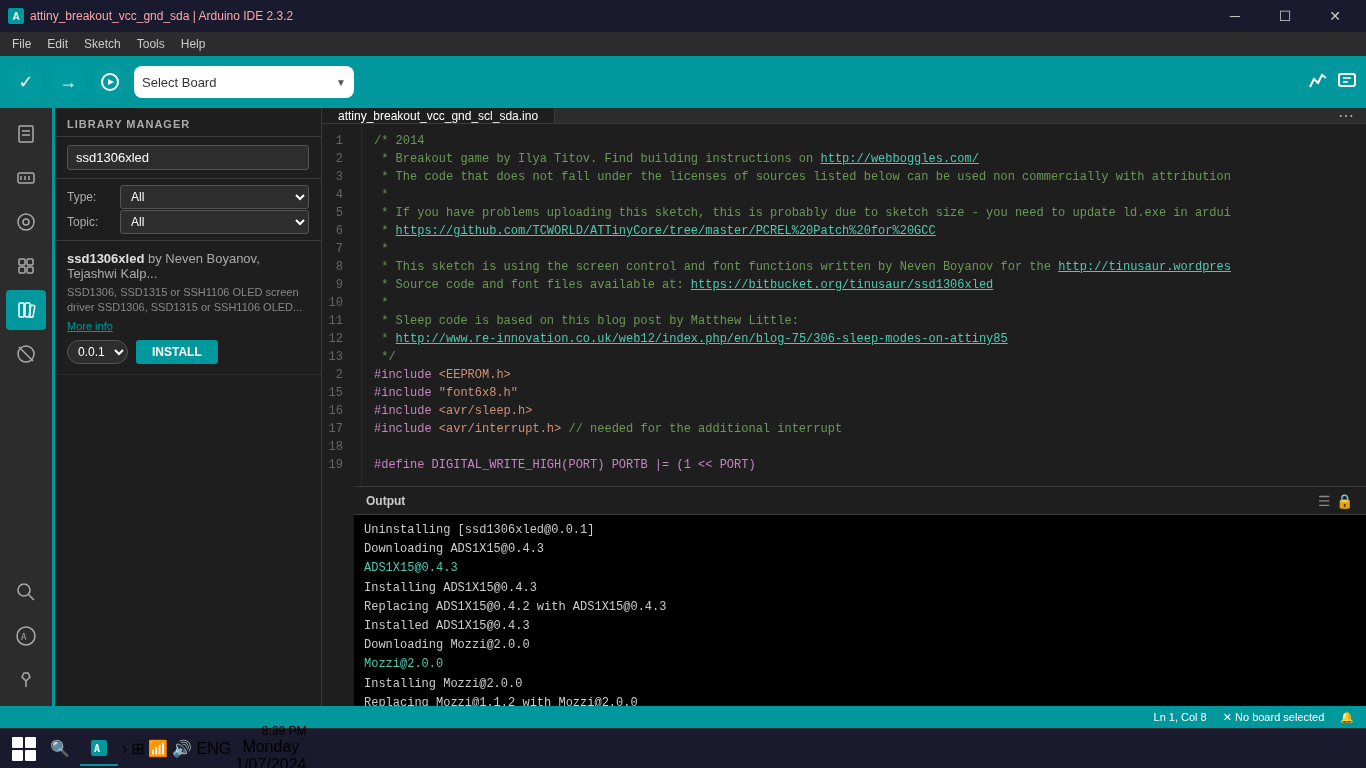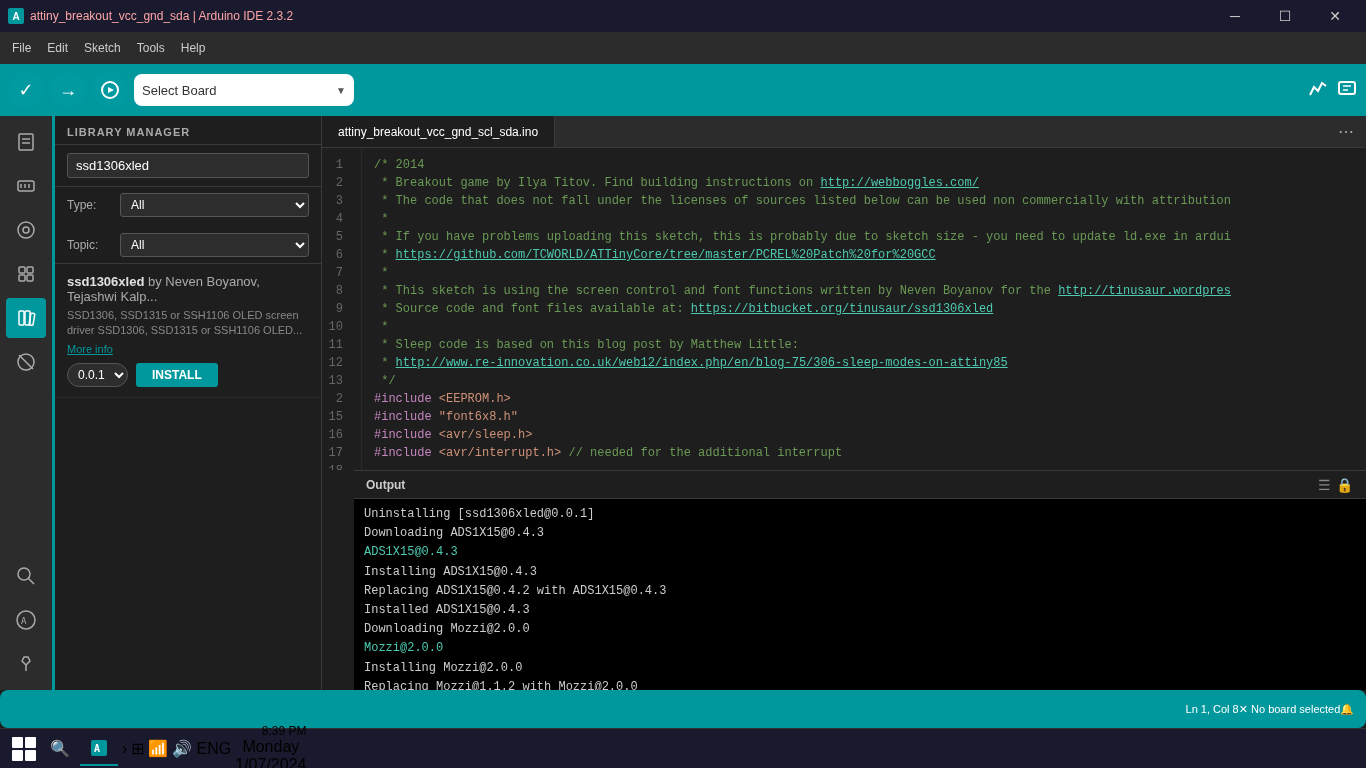--- a/index.html
+++ b/index.html
@@ -17,21 +17,21 @@
     }
     .title-bar-left { display: flex; align-items: center; gap: 6px; }
     .title-bar-icon { width: 16px; height: 16px; background: #00979d; border-radius: 2px; font-size: 10px; color: white; display: flex; align-items: center; justify-content: center; font-weight: bold; }
     .title-bar-text { color: #fca5a5; font-size: 12px; }
     .title-bar-controls { display: flex; gap: 4px; }
     .title-btn { width: 46px; height: 32px; border: none; background: transparent; color: #ccc; font-size: 14px; cursor: pointer; display: flex; align-items: center; justify-content: center; }
 
     
     .menu-bar {
       background: #2c2c2c;
-      height: 32px;
+      height: 24px;
       display: flex;
       align-items: center;
       padding: 4px 4px;
       flex-shrink: 0;
     }
     .menu-item { color: #ccc; font-size: 12px; padding: 2px 8px; cursor: pointer; }
 
     
     .toolbar {
       background: #00979d;
@@ -116,21 +116,21 @@
       border-radius: 3px;
       color: white;
       padding: 4px 8px;
       font-size: 13px;
       outline: none;
     }
     .library-filters {
       padding: 6px 12px;
       display: flex;
       flex-direction: column;
-      gap: 16px;
+      gap: 1px;
       border-bottom: 1px solid #3a3a3a;
     }
     .filter-row { display: flex; align-items: center; gap: 8px; }
     .filter-label { color: #aaa; font-size: 12px; width: 45px; }
     .filter-select {
       flex: 1; background: #2d2d2d; border: 1px solid #555; border-radius: 3px;
       color: white; padding: 3px 6px; font-size: 12px; cursor: pointer;
     }
     .library-list { flex: 1; overflow-y: auto; }
     .library-item {
@@ -157,21 +157,21 @@
     .editor-area {
       flex: 1;
       display: flex;
       flex-direction: column;
       overflow: hidden;
     }
     .tab-bar {
       background: #2c2c2c;
       display: flex;
       align-items: center;
-      height: 32px;
+      height: 16px;
       border-bottom: 1px solid #3a3a3a;
       flex-shrink: 0;
     }
     .tab {
       padding: 0 16px;
       height: 100%;
       display: flex;
       align-items: center;
       font-size: 12px;
       cursor: pointer;
@@ -244,30 +244,29 @@
       font-family: 'Courier New', monospace;
       font-size: 12px;
       padding: 6px 10px;
       overflow-y: auto;
     }
     .output-line { line-height: 1.6; }
 
     
     .status-bar {
       background: #00979d;
-      height: 38px;
+      height: 22px;
       display: flex;
       align-items: center;
       justify-content: flex-end;
       padding: 0 12px;
       font-size: 11px;
       color: white;
-      gap: 0;
-      flex-shrink: 0;
-      border-radius: 8px;
+      gap: 16px;
+      flex-shrink: 0;
     }
 
     
     .taskbar {
       background: #1a1a2e;
       height: 40px;
       display: flex;
       align-items: center;
       padding: 0 8px;
       gap: 4px;

